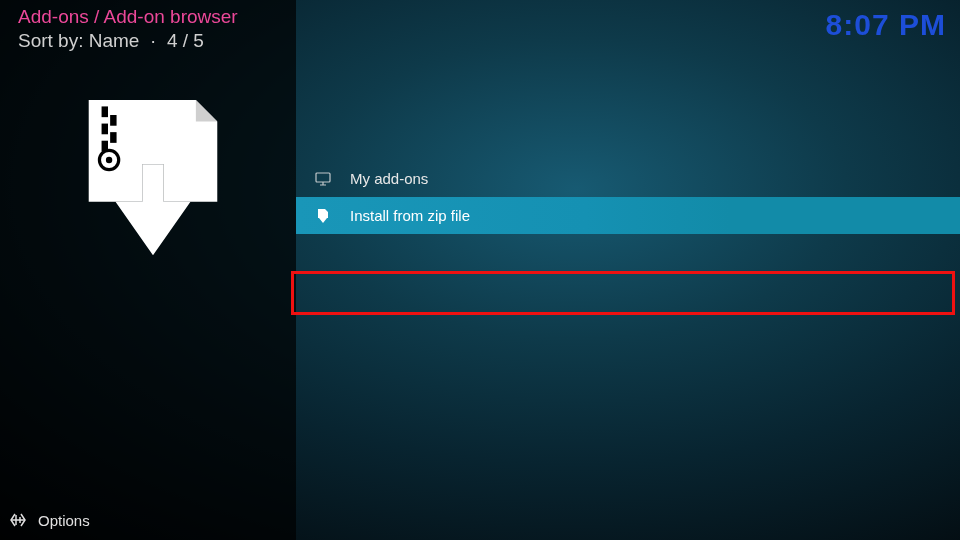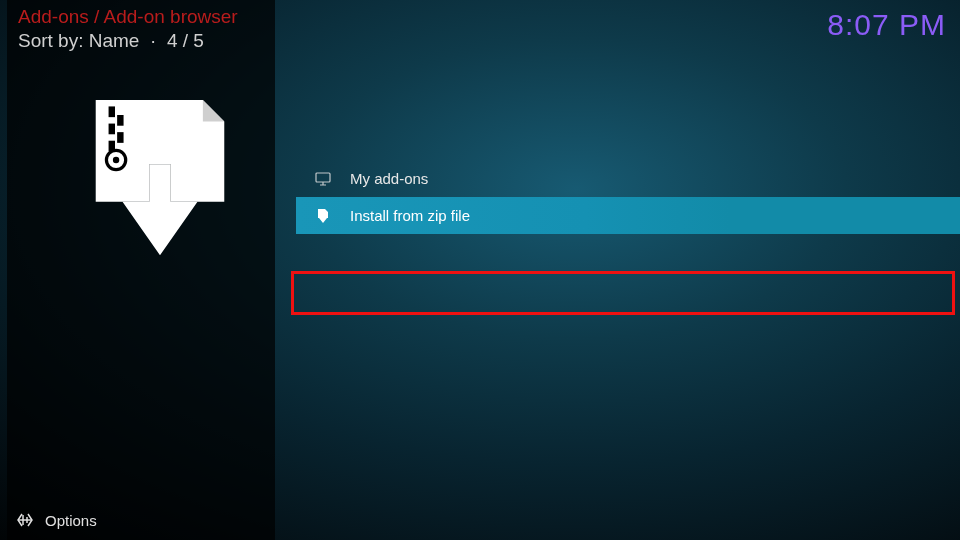--- a/index.html
+++ b/index.html
@@ -4,46 +4,46 @@
 <style>
   * { margin: 0; padding: 0; box-sizing: border-box; }
   html, body { width: 960px; height: 540px; overflow: hidden; font-family: Arial, sans-serif; }
   body {
     background: radial-gradient(ellipse 900px 500px at 60% 35%, #175a72 0%, #0e3a4a 30%, #082430 55%, #041016 80%, #000000 100%);
     color: #e8e8e8;
     position: relative;
   }
   .sidebar {
     position: absolute;
-    left: 7px; top: 0;
-    width: 268px; height: 540px;
+    left: 0; top: 0;
+    width: 296px; height: 540px;
     background: rgba(0,0,0,0.7);
     display: flex;
     flex-direction: column;
     align-items: center;
   }
   .breadcrumb {
     position: absolute;
     top: 6px; left: 18px;
     font-size: 19px;
-    color: #b91c1c;
+    color: #ec4899;
     font-weight: 400;
   }
   .sortline {
     position: absolute;
     top: 30px; left: 18px;
     font-size: 19px;
     color: #d0d0d0;
   }
   .clock {
     position: absolute;
     top: 8px; right: 14px;
     font-size: 30px;
-    color: #8b5cf6;
-    font-weight: 400;
+    color: #1d4ed8;
+    font-weight: 700;
     letter-spacing: 1px;
   }
   .big-icon {
     position: absolute;
     top: 100px;
     left: 78px;
     width: 150px;
   }
   .main {
     position: absolute;

